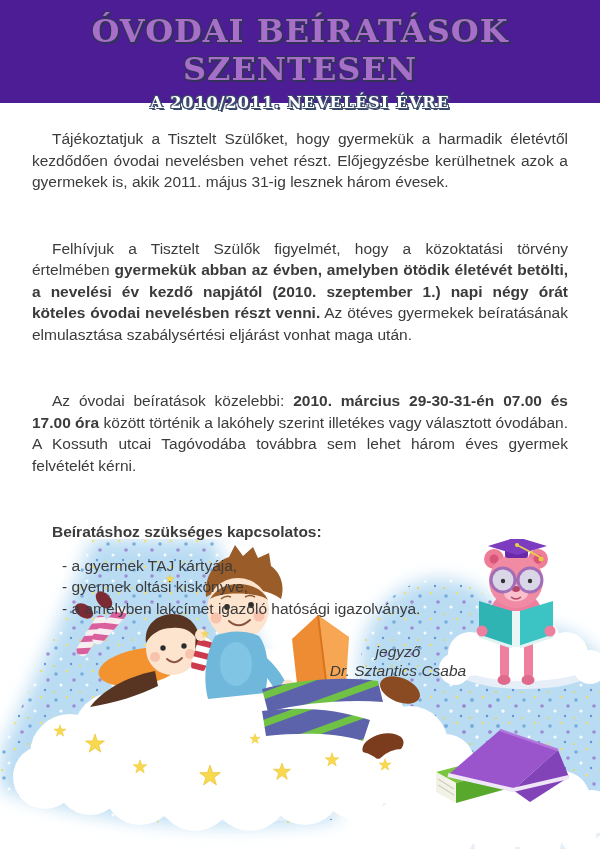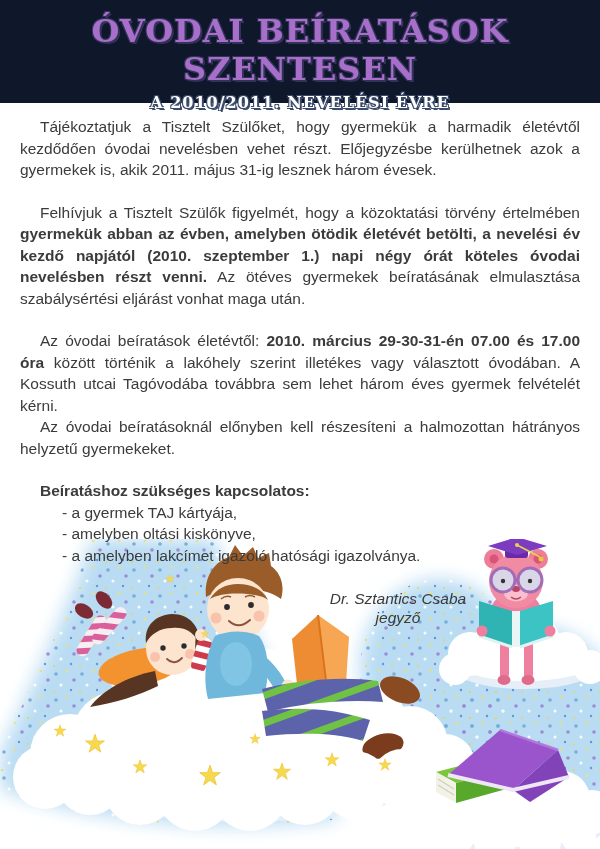--- a/index.html
+++ b/index.html
@@ -2,40 +2,40 @@
 <html><head>
 <meta charset="utf-8">
 <style>
   html,body { margin:0; padding:0; background:#ffffff; }
   .page {
     position:relative; width:600px; height:849px; margin:0 auto;
     background:#ffffff; overflow:hidden;
     font-family:"Liberation Sans", sans-serif; color:#3b3b3b;
   }
   .header {
-    position:relative; z-index:3; height:103px; background:#0f172a;
+    position:relative; z-index:3; height:103px; background:#4c1d95;
     text-align:center; padding-top:12px; box-sizing:border-box;
   }
   .title {
     font-family:"DejaVu Serif", serif; font-weight:bold;
     font-size:32px; letter-spacing:1px; color:#a76fc9; line-height:38px;
     text-shadow:-1px -1px 0 #33335a, 1px -1px 0 #33335a, -1px 1px 0 #33335a,
                  1px 1px 0 #33335a, 2px 2px 0 #33335a;
   }
   .subtitle {
     font-family:"DejaVu Serif", serif; font-weight:bold;
     font-size:16px; letter-spacing:1px; color:#ffffff; line-height:30px; margin-top:0;
     text-shadow:-1px -1px 0 #3a4a6a, 1px -1px 0 #3a4a6a, -1px 1px 0 #3a4a6a,
                  1px 1px 0 #3a4a6a, 2px 2px 0 #3a4a6a;
   }
   .content {
     position:relative; z-index:2; padding:13px 20px 0 20px;
     font-size:15.5px; line-height:21.5px; text-align:justify;
   }
-  .content p { margin:0; text-indent:20px; }
+  .content p { margin:12px; text-indent:20px; }
   .gap { height:21px; }
   .docs-list div { text-indent:0;margin-left:42px; }
   .signature {
     margin-left:258px; width:240px; text-align:center;
     font-style:italic; font-size:15.5px; line-height:19px; margin-top:2px;
   }
   .illustration-wrap { position:absolute; left:0; top:539px; width:600px; height:310px; z-index:1; }
 </style>
 </head>
 <body>
@@ -45,33 +45,32 @@
   <div class="header">
     <div class="title">ÓVODAI BEÍRATÁSOK SZENTESEN</div>
     <div class="subtitle">A 2010/2011. NEVELÉSI ÉVRE</div>
   </div>
 
   <div class="content">
     <p>Tájékoztatjuk a Tisztelt Szülőket, hogy gyermekük a harmadik életévtől kezdődően óvodai nevelésben vehet részt. Előjegyzésbe kerülhetnek azok a gyermekek is, akik 2011. május 31-ig lesznek három évesek.</p>
     <div class="gap"></div>
     <p><span>Felhívjuk a Tisztelt Szülők figyelmét, hogy a közoktatási törvény értelmében </span><b>gyermekük abban az évben, amelyben ötödik életévét betölti, a nevelési év kezdő napjától (2010. szeptember 1.) napi négy órát köteles óvodai nevelésben részt venni.</b><span> Az ötéves gyermekek beíratásának elmulasztása szabálysértési eljárást vonhat maga után.</span></p>
     <div class="gap"></div>
-    <p><span>Az óvodai beíratások életévtől: </span><b>2010. március 29-30-31-én 07.00 és 17.00 óra</b><span> között történik a lakóhely szerint illetékes vagy választott óvodában. A Kossuth utcai Tagóvodába továbbra sem lehet három éves gyermek felvételét kérni.</span></p>
-    <p>Az óvodai beíratásoknál előnyben kell részesíteni a halmozottan hátrányos helyzetű gyermekeket.</p>
+    <p><span>Az óvodai beíratások közelebbi: </span><b>2010. március 29-30-31-én 07.00 és 17.00 óra</b><span> között történik a lakóhely szerint illetékes vagy választott óvodában. A Kossuth utcai Tagóvodába továbbra sem lehet három éves gyermek felvételét kérni.</span></p>
     <div class="gap"></div>
     <p><b>Beíratáshoz szükséges kapcsolatos:</b></p>
     <div class="docs-list">
       <div>- a gyermek TAJ kártyája,</div>
-      <div>- amelyben oltási kiskönyve,</div>
+      <div>- gyermek oltási kiskönyve,</div>
       <div>- a amelyben lakcímet igazoló hatósági igazolványa.</div>
     </div>
     <div class="gap"></div>
     <div class="signature">
+      <div>jegyző</div>
       <div>Dr. Sztantics Csaba</div>
-      <div>jegyző</div>
     </div>
   </div>
 
   <div class="illustration-wrap">
     <svg width="600" height="310" viewBox="0 0 600 310" xmlns="http://www.w3.org/2000/svg" aria-label="Two children reading books on fluffy clouds with yellow stars, a pink teddy bear with glasses and a graduation cap reading a book, and a purple open book on a green book resting on a cloud">
       <defs>
         <filter id="soft" x="-40%" y="-40%" width="180%" height="180%">
           <feGaussianBlur stdDeviation="9"></feGaussianBlur>
         </filter>
         <pattern id="dots" width="26" height="26" patternUnits="userSpaceOnUse">

